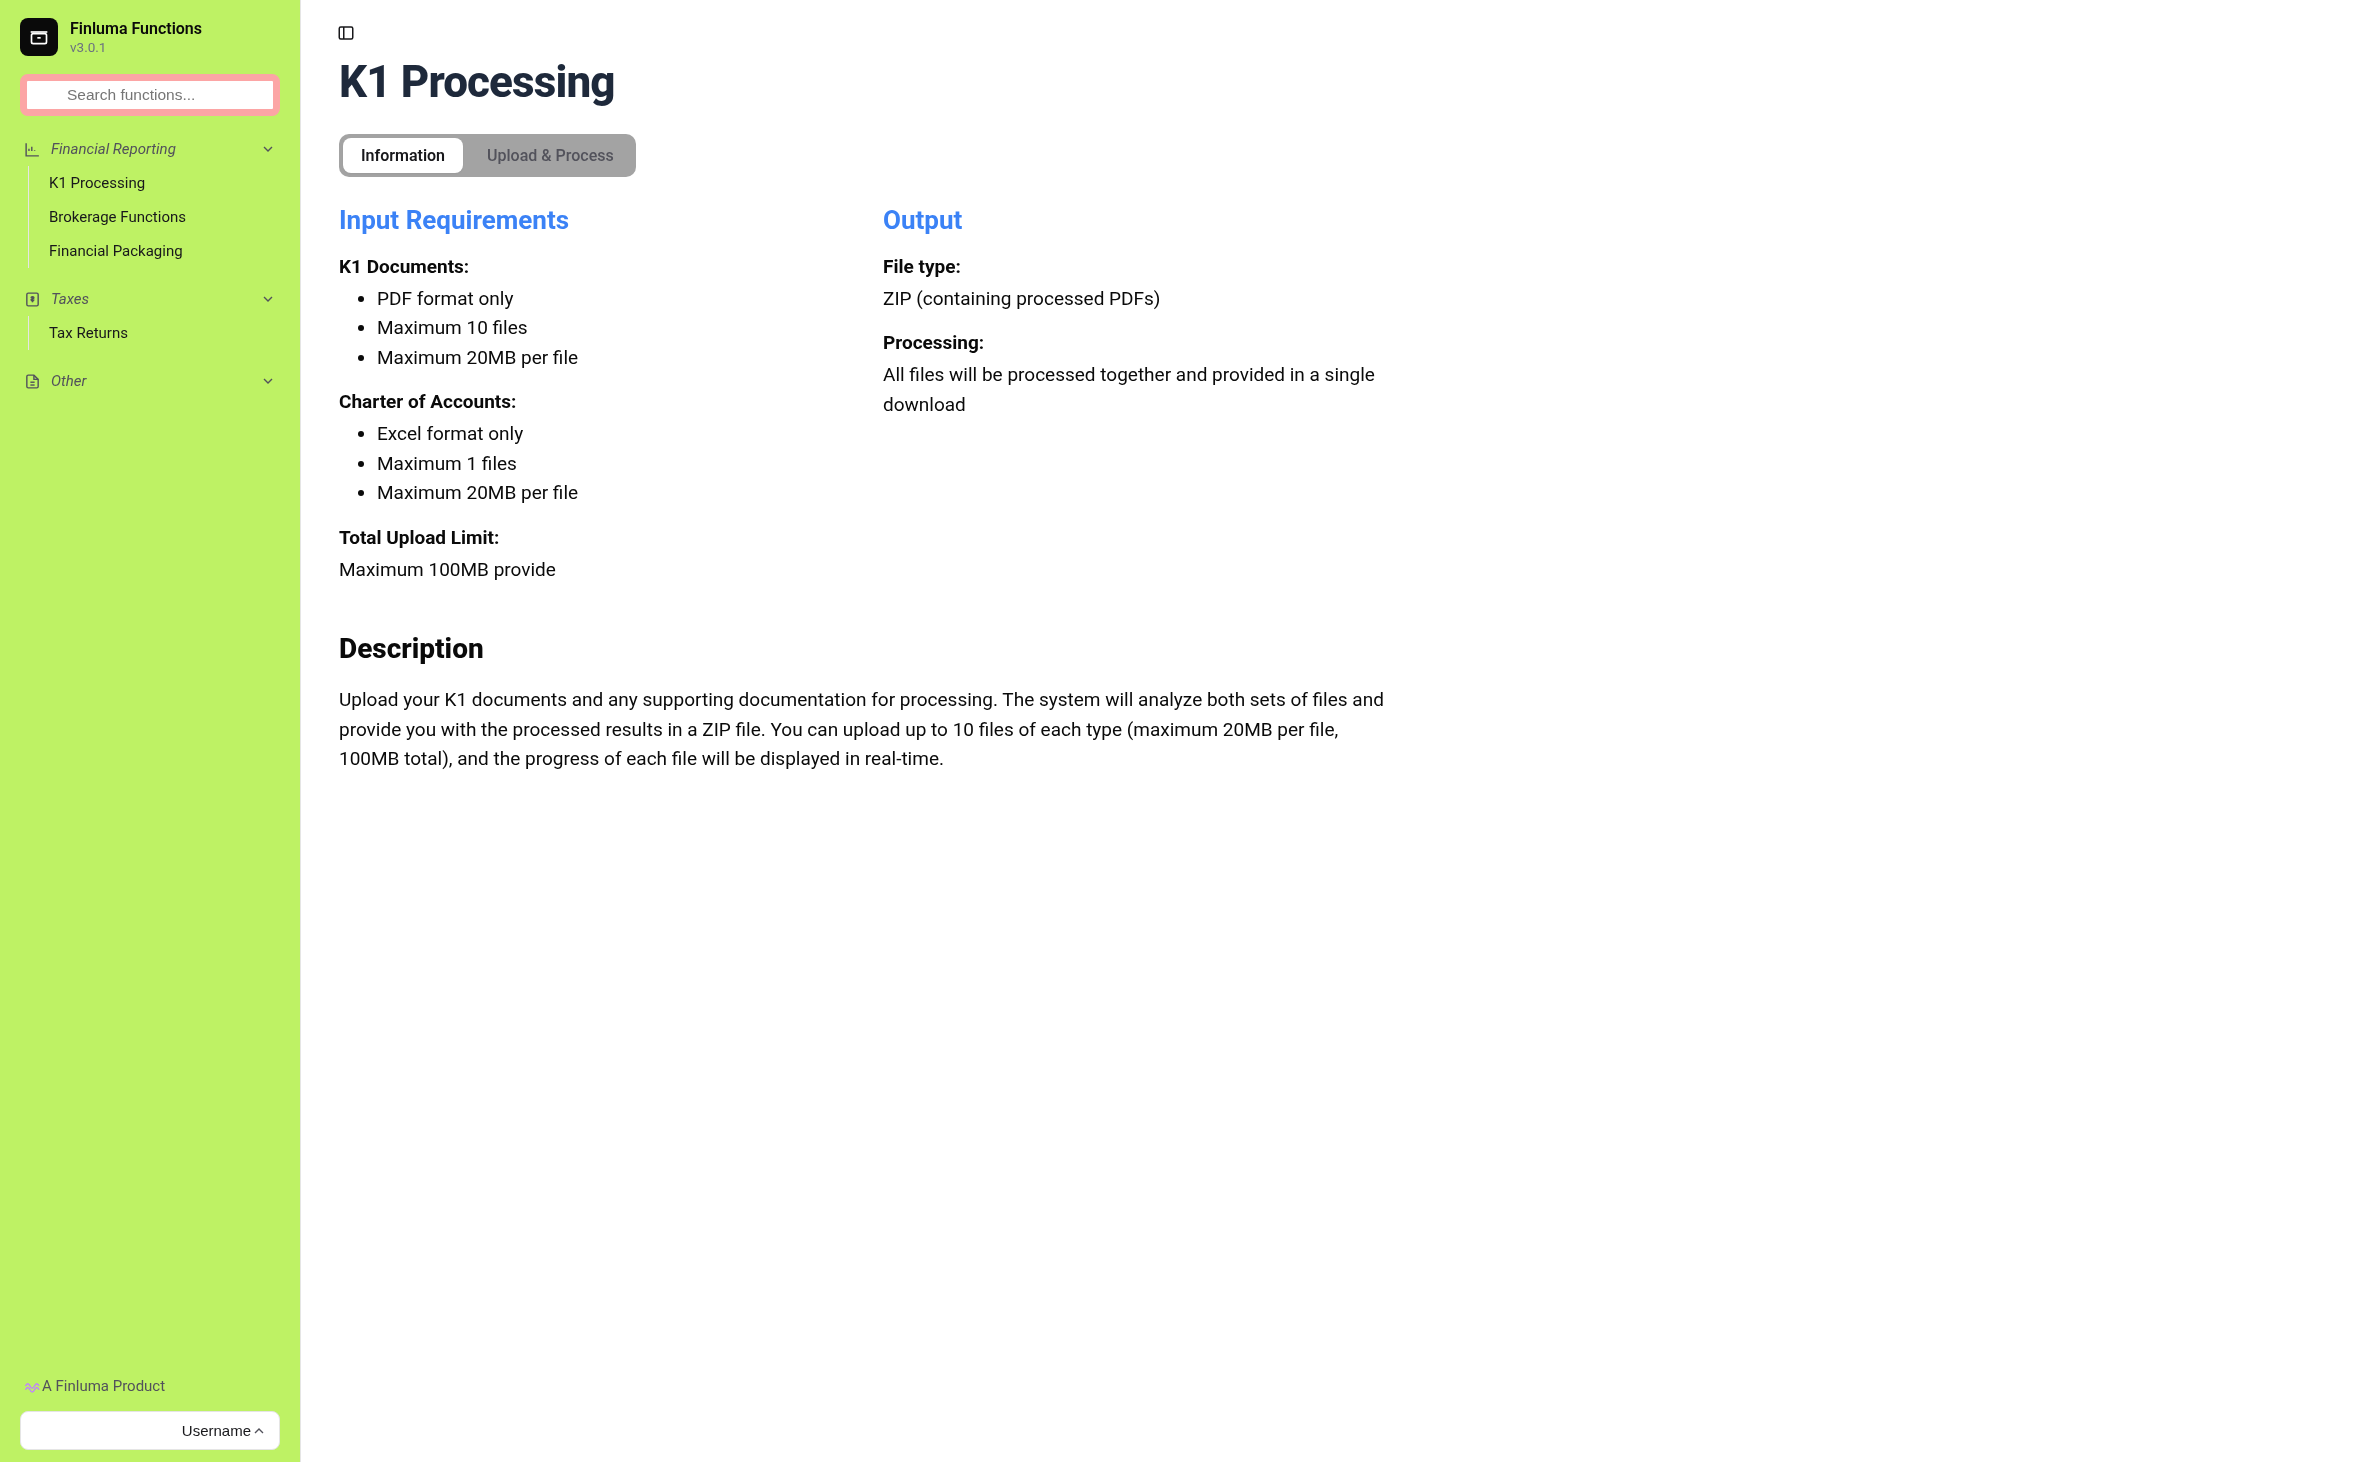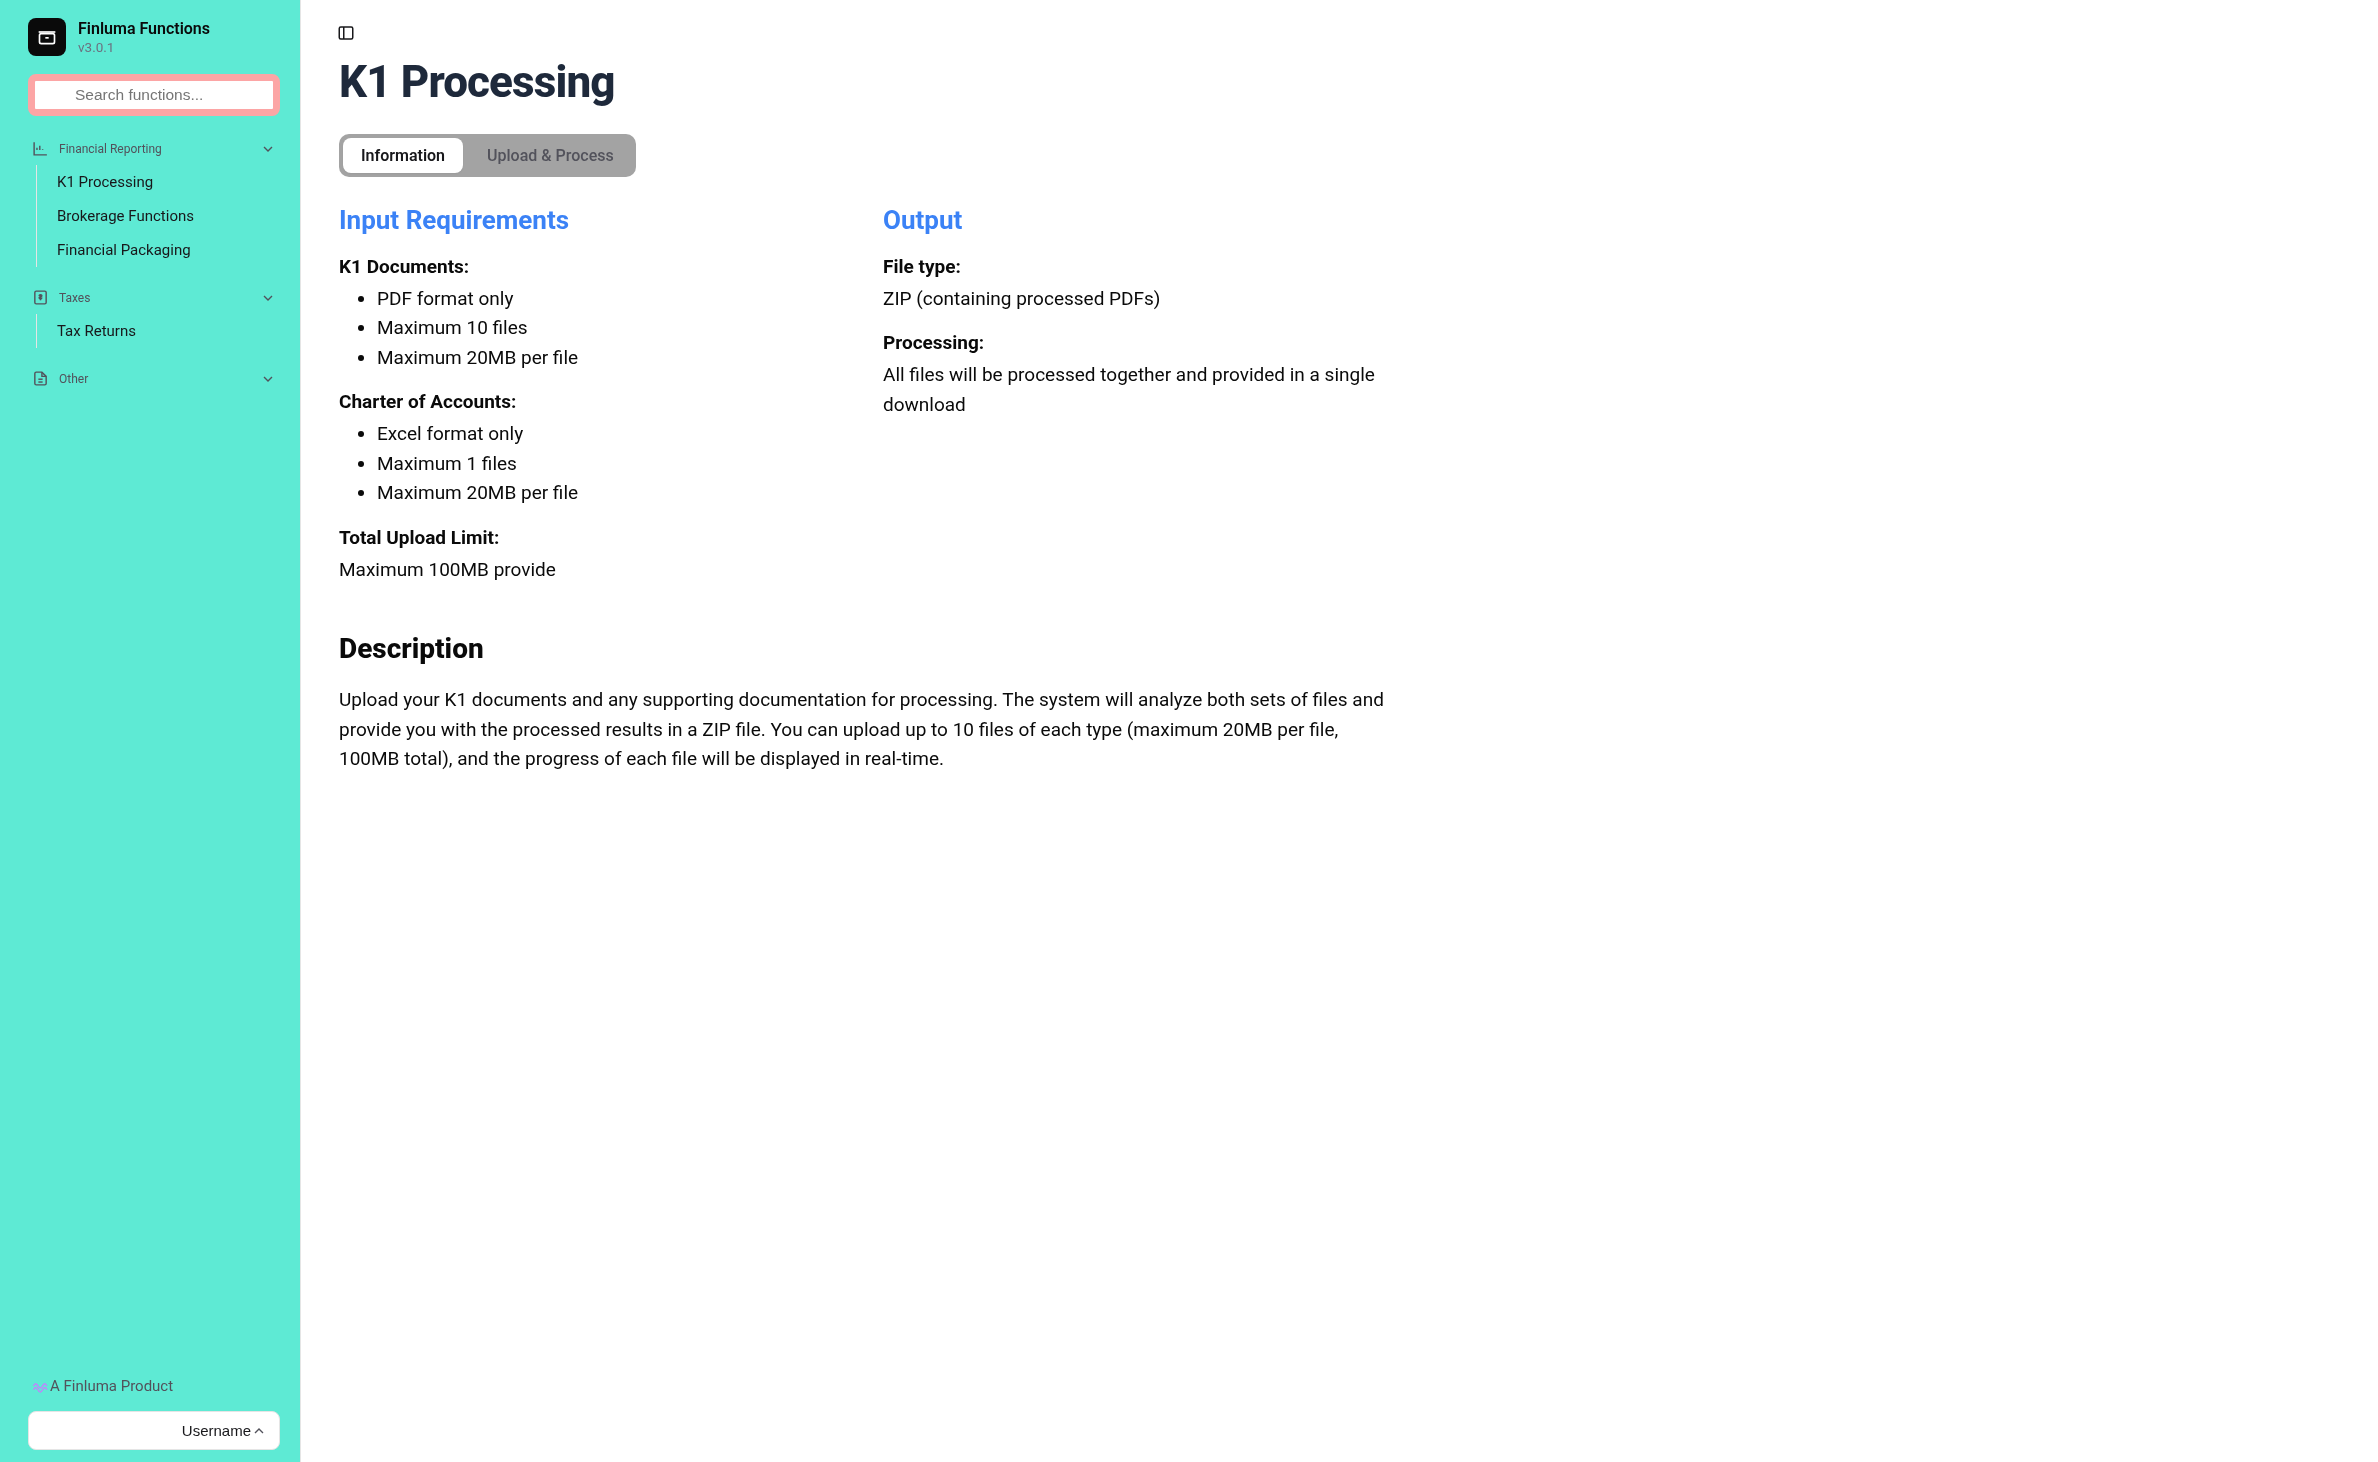--- a/index.html
+++ b/index.html
@@ -10,25 +10,25 @@
     body {
       font-family: -apple-system, BlinkMacSystemFont, "Segoe UI", Roboto, Helvetica, Arial, sans-serif;
       display: flex;
       height: 100vh;
       color: #0a0a0a;
       background: #fff;
     }
     
     .sidebar {
       width: 301px;
-      background: #5eead4;
+      background: #bef264;
       border-right: 1px solid #e5e5e5;
       display: flex;
       flex-direction: column;
-      padding: 18px 10px 10px 18px;
+      padding: 18px 10px 10px 10px;
     }
     .sidebar-header {
       display: flex;
       align-items: center;
       gap: 12px;
       padding: 0 10px 14px 10px;
     }
     .logo {
       width: 38px;
       height: 38px;
@@ -84,23 +84,24 @@
       flex: 1;
       overflow-y: auto;
       padding: 0 4px;
     }
     .nav-group-header {
       display: flex;
       align-items: center;
       gap: 10px;
       padding: 8px 10px;
       color: #52525b;
-      font-size: 12px;
+      font-size: 15px;
       cursor: pointer;
       border-radius: 6px;
+      font-style: italic;
     }
     .nav-group-header .group-icon {
       width: 17px;
       height: 17px;
       flex-shrink: 0;
       color: #52525b;
     }
     .nav-group-header .group-label {
       flex: 1;
     }

